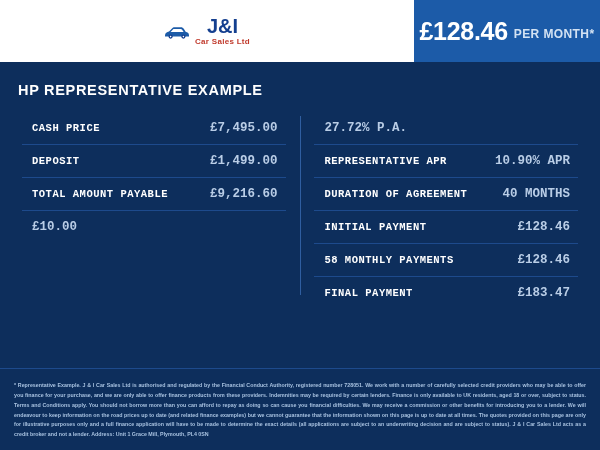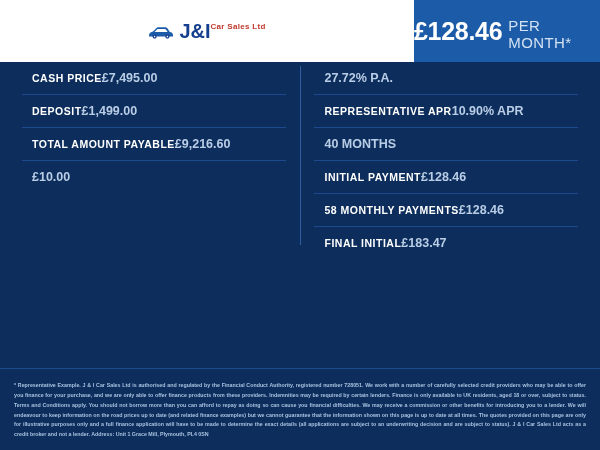--- a/index.html
+++ b/index.html
@@ -40,22 +40,22 @@
     align-items: center;
     gap: 5px;
   }
   .logo-car {
     width: 26px;
     height: 13px;
     position: relative;
   }
   .logo-text {
     display: flex;
-    flex-direction: row;
-    align-items: flex-start;
+    flex-direction: column;
+    align-items: center;
     line-height: 1;
   }
   .logo-jandi {
     font-size: 20px;
     font-weight: bold;
     color: #143f8f;
     letter-spacing: 0px;
   }
   .logo-sub {
     font-size: 8px;
@@ -72,22 +72,22 @@
     justify-content: center;
     gap: 6px;
     color: #ffffff;
   }
   .price-amount {
     font-size: 25px;
     font-weight: bold;
     letter-spacing: -0.3px;
   }
   .price-per {
-    font-size: 15px;
-    font-weight: normal;
+    font-size: 12px;
+    font-weight: bold;
     color: #d3e2f3;
     letter-spacing: 0.4px;
     padding-top: 6px;
   }
 
   
   .title-bar {
     padding: 20px 0 14px 18px;
   }
   .title-bar h1 {
@@ -109,22 +109,24 @@
     padding: 0 8px;
   }
   .divider {
     width: 1px;
     background: #2f5ea0;
     margin: 4px 6px 14px 6px;
   }
   .row {
     display: flex;
     align-items: center;
+    justify-content: space-between;
     border-bottom: 1px solid #1d4a8c;
     padding: 9px 8px 9px 10px;
+    font-family: Liberation Mono, monospace;
   }
   .row:last-child {
     border-bottom: none;
   }
   .row .label {
     font-size: 10.5px;
     font-weight: bold;
     color: #ffffff;
     letter-spacing: 0.5px;
     white-space: nowrap;
@@ -179,20 +181,23 @@
         </span>
       </div>
     </div>
 
     <div class="price-box">
       <span class="price-amount">£128.46</span>
       <span class="price-per">PER MONTH*</span>
     </div>
   </div>
 
+  <div class="title-bar">
+    <h1>HP REPRESENTATIVE EXAMPLE</h1>
+  </div>
 
   <div class="panels">
 
     <div class="panel">
       <div class="row">
         <span class="label">CASH PRICE</span>
         <span class="value">£7,495.00</span>
       </div>
       <div class="row">
         <span class="label">DEPOSIT</span>
@@ -211,32 +216,33 @@
 
     <div class="panel">
       <div class="row">
         <span class="value">27.72% P.A.</span>
       </div>
       <div class="row">
         <span class="label">REPRESENTATIVE APR</span>
         <span class="value">10.90% APR</span>
       </div>
       <div class="row">
+        <span class="label">DURATION OF AGREEMENT</span>
         <span class="value">40 MONTHS</span>
       </div>
       <div class="row">
         <span class="label">INITIAL PAYMENT</span>
         <span class="value">£128.46</span>
       </div>
       <div class="row">
         <span class="label">58 MONTHLY PAYMENTS</span>
         <span class="value">£128.46</span>
       </div>
       <div class="row">
-        <span class="label">FINAL INITIAL</span>
+        <span class="label">FINAL PAYMENT</span>
         <span class="value">£183.47</span>
       </div>
     </div>
   </div>
 
   <div class="footer">
     <p>* Representative Example. J &amp; I Car Sales Ltd is authorised and regulated by the Financial Conduct Authority, registered number 728051. We work with a number of carefully selected credit providers who may be able to offer you finance for your purchase, and we are only able to offer finance products from these providers. Indemnities may be required by certain lenders. Finance is only available to UK residents, aged 18 or over, subject to status. Terms and Conditions apply. You should not borrow more than you can afford to repay as doing so can cause you financial difficulties. We may receive a commission or other benefits for introducing you to a lender. We will endeavour to keep information on the road prices up to date (and related finance examples) but we cannot guarantee that the information shown on this page is up to date at all times. The quotes provided on this page are only for illustrative purposes only and a full finance application will have to be made to determine the exact details (all applications are subject to an underwriting decision and are subject to status). J &amp; I Car Sales Ltd acts as a credit broker and not a lender. Address: Unit 1 Grace Mill, Plymouth, PL4 0SN</p>
   </div>
 
 </div>

